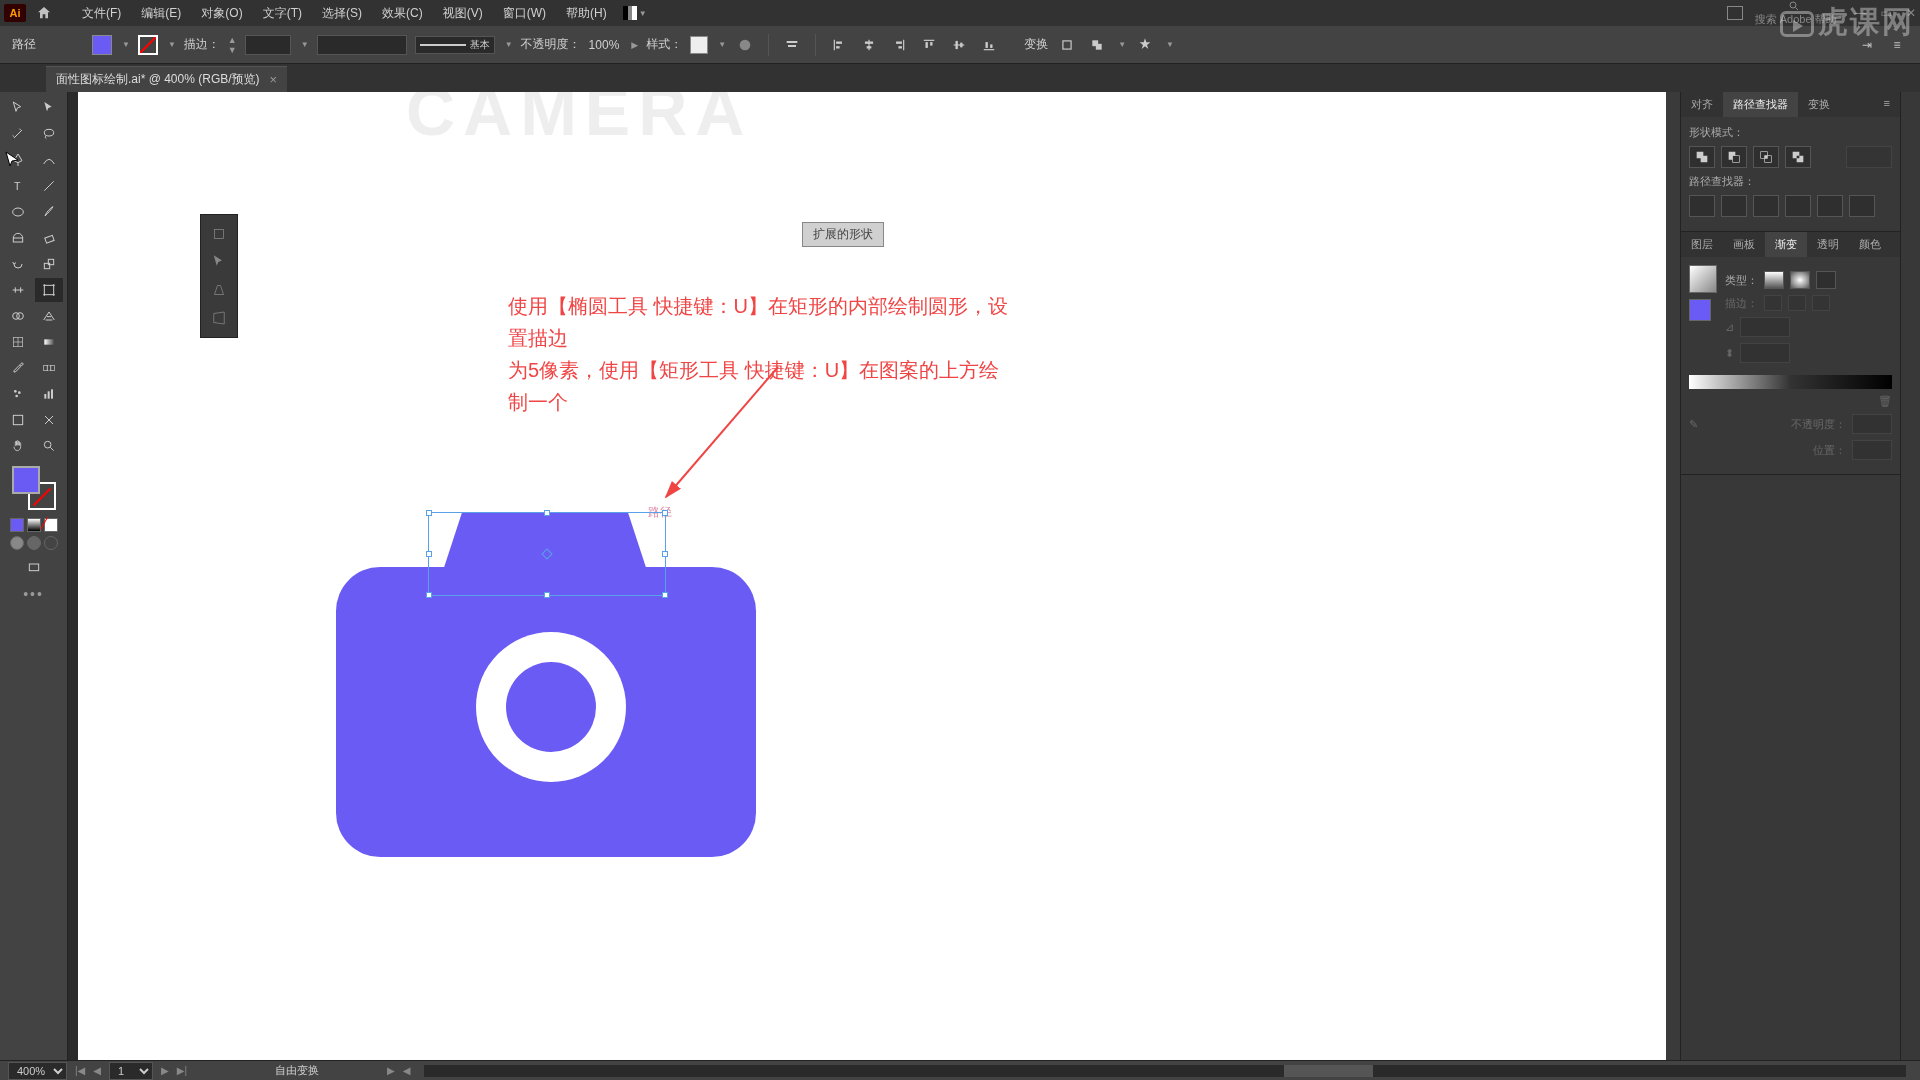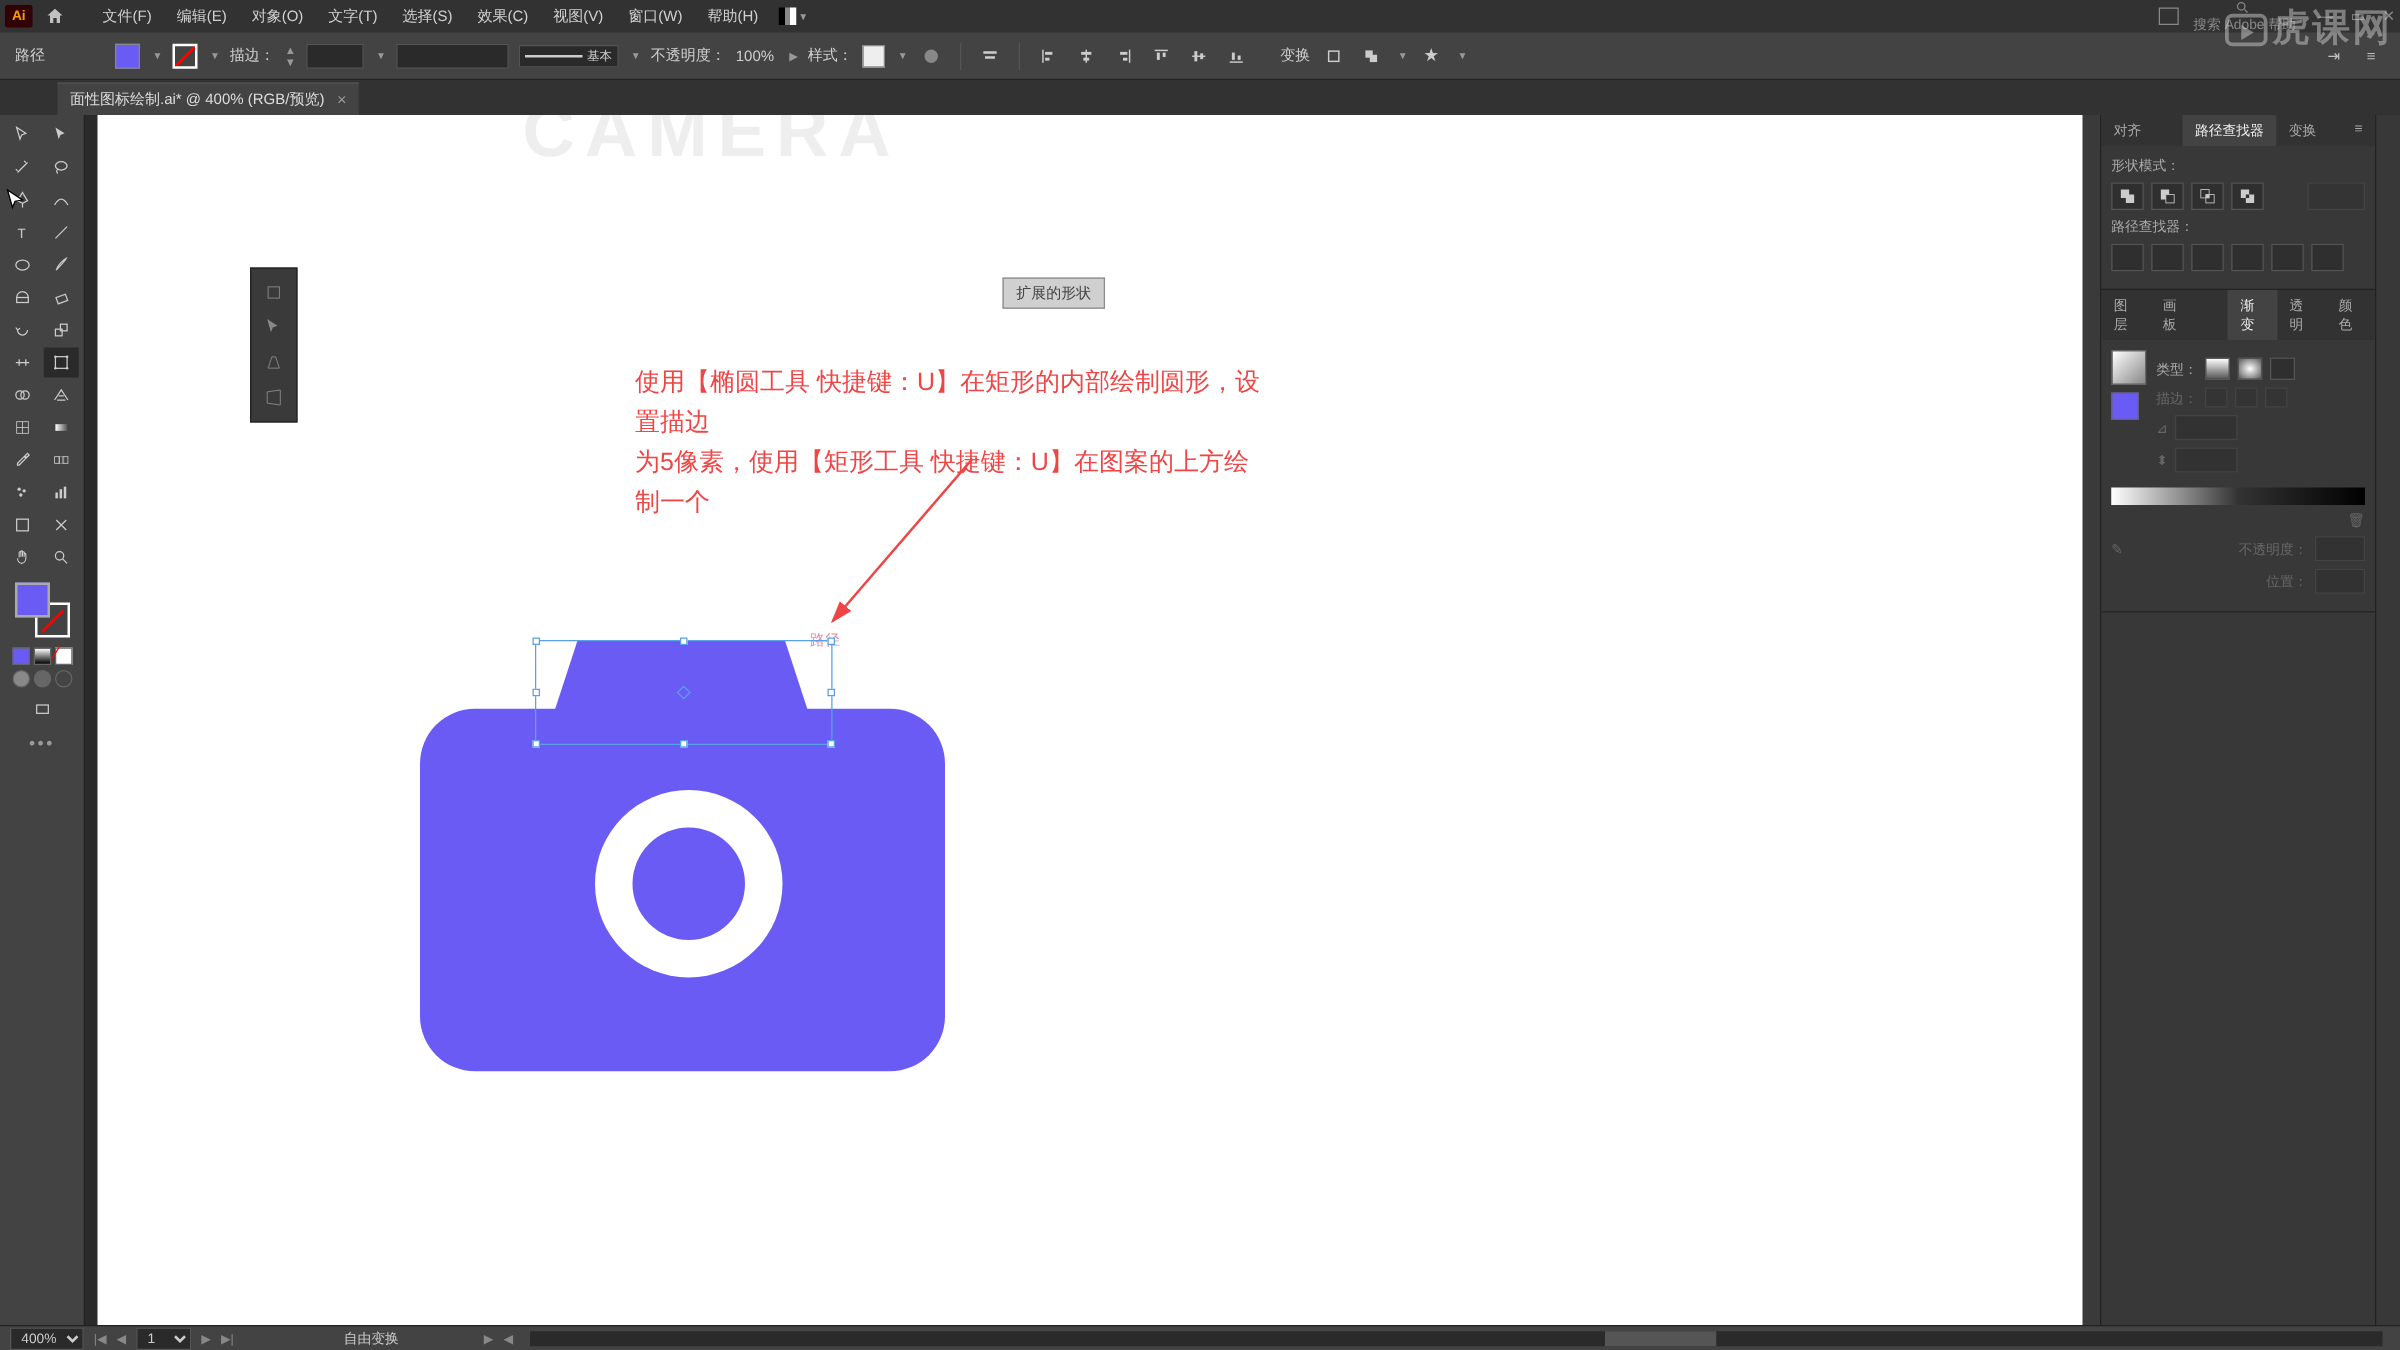--- a/index.html
+++ b/index.html
@@ -39,21 +39,21 @@
 .tool-dots { text-align: center; color: #999; margin-top: 6px; font-size: 14px; letter-spacing: 2px; }
 .color-proxy { position: relative; width: 44px; height: 44px; margin: 8px auto; }
 .cp-fill { position: absolute; width: 28px; height: 28px; background: #6b5bf5; border: 2px solid #aaa; top: 0; left: 0; }
 .cp-stroke { position: absolute; width: 28px; height: 28px; background: #434343; border: 2px solid #fff; bottom: 0; right: 0; }
 .cp-stroke::after { content: ''; position: absolute; width: 100%; height: 2px; background: red; top: 50%; transform: rotate(-45deg); }
 .mini-sw { display: flex; gap: 3px; justify-content: center; margin: 4px 0; }
 .msw { width: 14px; height: 14px; border: 1px solid #666; }
 
 .canvas-area { flex: 1; background: #2a2a2a; position: relative; overflow: hidden; }
 .canvas { position: absolute; left: 10px; top: 0; right: 0; bottom: 0; background: #fff; }
-.watermark-text { position: absolute; top: -20px; left: 340px; font-size: 58px; font-weight: bold; color: #eee; letter-spacing: 8px; }
+.watermark-text { position: absolute; top: -20px; left: 328px; font-size: 68px; font-weight: bold; color: #eee; letter-spacing: 8px; }
 
 .floating-tooltip { position: absolute; left: 724px; top: 130px; background: #d0d0d0; border: 1px solid #888; padding: 3px 10px; font-size: 12px; color: #444; }
 .instruction-text { position: absolute; left: 430px; top: 198px; font-size: 20px; color: #f04545; line-height: 1.6; width: 510px; }
 .arrow-svg { position: absolute; left: 570px; top: 270px; }
 
 .path-label { position: absolute; left: 570px; top: 412px; font-size: 12px; color: #e08aa8; }
 
 .camera { position: absolute; left: 258px; top: 420px; }
 .cam-body { width: 420px; height: 290px; background: #6b5bf5; border-radius: 44px; position: absolute; top: 55px; }
 .cam-flash { position: absolute; left: 100px; top: 0; width: 218px; height: 80px; background: #6b5bf5; clip-path: polygon(12% 0, 88% 0, 100% 100%, 0 100%); }
@@ -63,21 +63,21 @@
 .sel-handle { position: absolute; width: 6px; height: 6px; background: #fff; border: 1px solid #58a0e8; }
 .sel-center { position: absolute; width: 8px; height: 8px; border: 1px solid #58a0e8; left: 50%; top: 50%; transform: translate(-50%,-50%) rotate(45deg); background: transparent; }
 
 .mini-float-panel { position: absolute; left: 122px; top: 122px; width: 38px; background: #3a3a3a; border: 1px solid #222; padding: 4px; }
 .mfp-item { width: 28px; height: 26px; margin: 2px auto; display: flex; align-items: center; justify-content: center; color: #888; }
 
 .right-panels { width: 220px; background: #383838; border-left: 1px solid #222; display: flex; flex-direction: column; }
 .panel { border-bottom: 1px solid #222; }
 .panel-tabs { display: flex; background: #323232; font-size: 11px; }
 .ptab { padding: 5px 10px; color: #aaa; cursor: pointer; }
-.ptab.active { background: #434343; color: #eee; margin-left: 23px; }
+.ptab.active { background: #434343; color: #eee; }
 .panel-body { padding: 8px; font-size: 11px; color: #aaa; }
 .pf-row { display: flex; gap: 6px; margin: 6px 0; align-items: center; }
 .pf-btn { width: 26px; height: 22px; background: #2f2f2f; border: 1px solid #555; display: flex; align-items: center; justify-content: center; }
 .grad-bar { height: 14px; background: linear-gradient(to right, #fff, #333, #000); margin: 6px 0; }
 .grad-sw { width: 28px; height: 28px; background: linear-gradient(135deg, #fff, #888); border: 1px solid #666; }
 .side-strip { width: 20px; background: #383838; border-left: 1px solid #222; }
 
 .status-bar { height: 20px; background: #434343; border-top: 1px solid #222; display: flex; align-items: center; font-size: 11px; color: #ccc; padding: 0 8px; gap: 8px; }
 .zoom-sel { background: #2a2a2a; border: 1px solid #555; color: #ccc; font-size: 11px; padding: 1px 4px; }
 .nav-btn { color: #888; cursor: pointer; font-size: 10px; }

